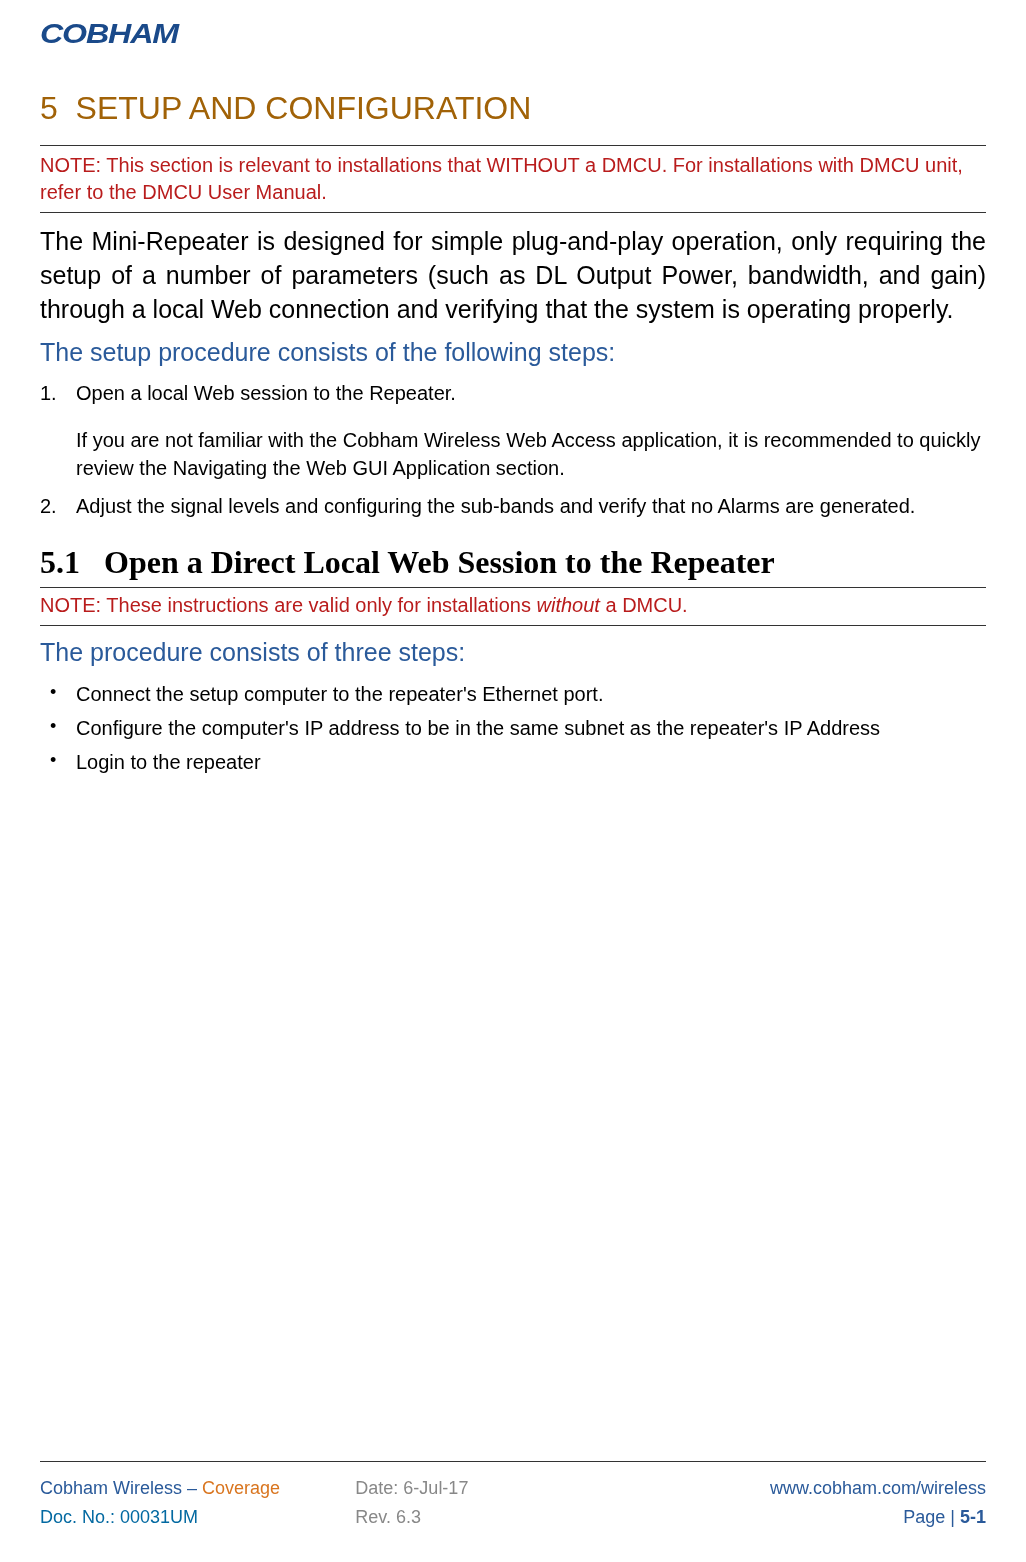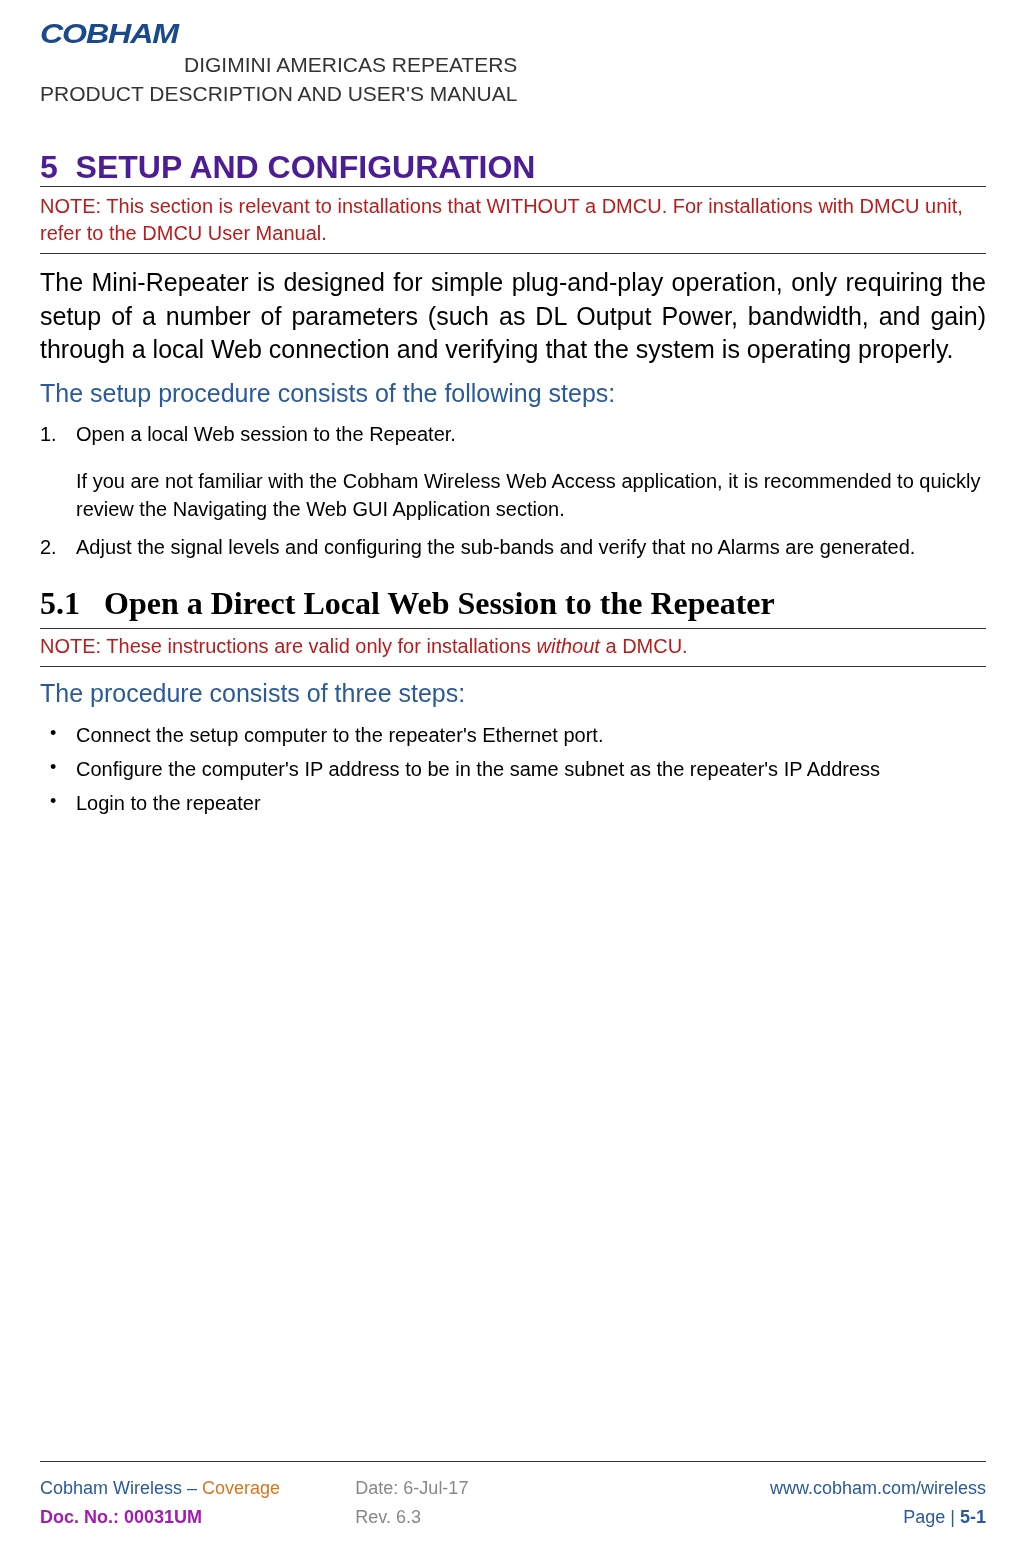--- a/index.html
+++ b/index.html
@@ -13,45 +13,44 @@
       height: 1562px;
       background: #fff;
       position: relative;
       padding: 18px 40px 0 40px;
     }
     .header {
       display: flex;
       justify-content: space-between;
       align-items: flex-start;
       margin-bottom: 40px;
-      flex-direction: column;
     }
     .logo {
       font-family: Arial, sans-serif;
       font-weight: 900;
       font-size: 28px;
       font-style: italic;
       color: #1a4a8a;
       letter-spacing: -1px;
       transform: scaleX(1.15);
       transform-origin: left;
     }
     .header-text {
       text-align: right;
       font-size: 21px;
       color: #333;
       line-height: 1.4;
     }
     h1 {
       font-size: 32px;
-      font-weight: bold;
-      color: #4c1d95;
+      font-weight: normal;
+      color: #a16207;
       margin-bottom: 6px;
       border-bottom: 1px solid #333;
-      padding-bottom: 0;
+      padding-bottom: 18px;
     }
     .note-box {
       font-size: 20px;
       color: #b91c1c;
       line-height: 1.35;
       border-bottom: 1px solid #333;
       padding-bottom: 6px;
       margin-bottom: 12px;
     }
     .body-text {
@@ -144,33 +143,28 @@
       color: #888;
     }
     .footer-right {
       text-align: right;
       color: #2a5a9a;
     }
     .footer-right .bold {
       font-weight: bold;
     }
     .doc-no {
-      color: #a21caf;
-      font-weight: bold;
+      color: #0369a1;
     }
   </style>
 </head>
 <body>
 
 <div class="header">
   <div class="logo">COBHAM</div>
-  <div class="header-text">
-    <div>DIGIMINI AMERICAS REPEATERS</div>
-    <div>PRODUCT DESCRIPTION AND USER'S MANUAL</div>
-  </div>
 </div>
 
 <h1>
   <span>5</span>&nbsp;&nbsp;<span>SETUP AND CONFIGURATION</span>
 </h1>
 
 <div class="note-box">NOTE: This section is relevant to installations that WITHOUT a DMCU. For installations with DMCU unit, refer to the DMCU User Manual.</div>
 
 <p class="body-text">The Mini-Repeater is designed for simple plug-and-play operation, only requiring the setup of a number of parameters (such as DL Output Power, bandwidth, and gain) through a local Web connection and verifying that the system is operating properly.</p>
 

